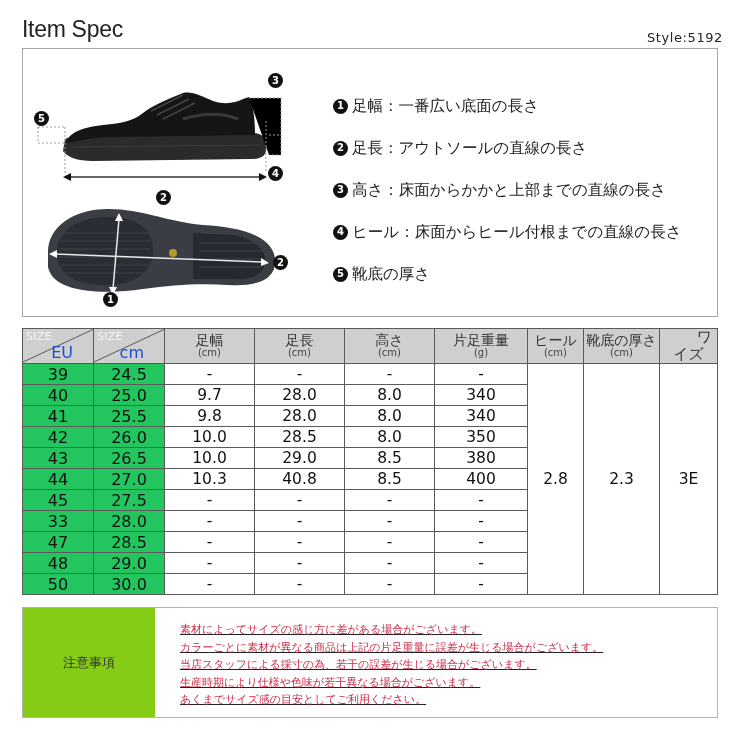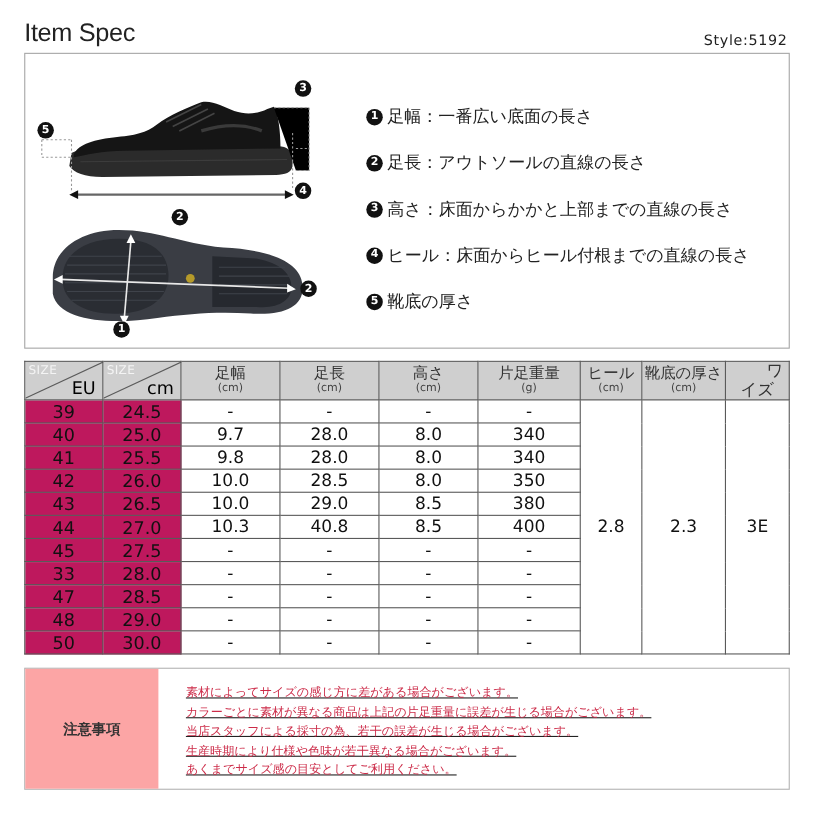--- a/index.html
+++ b/index.html
@@ -1,52 +1,52 @@
 <!DOCTYPE html>
 <html><head>
 <meta charset="utf-8">
 <style>
   * { box-sizing: border-box; margin: 0; padding: 0; }
   html, body { width: 740px; height: 740px; background: #ffffff; overflow: hidden; }
   body { position: relative; font-family: "DejaVu Sans", "Liberation Sans", sans-serif; color: #222; }
 
   .title { position: absolute; left: 22px; top: 16px; font-size: 23px; font-weight: normal; color: #222; letter-spacing: -0.3px; font-family: "Liberation Sans", sans-serif; }
-  .style-code { position: absolute; right: 24px; top: 30px; font-size: 13px; color: #222; letter-spacing: 0.6px; font-family: "DejaVu Sans", sans-serif; }
+  .style-code { position: absolute; right: 17px; top: 30px; font-size: 13px; color: #222; letter-spacing: 0.6px; font-family: "DejaVu Sans", sans-serif; }
 
   .spec-box { position: absolute; left: 22px; top: 48px; width: 696px; height: 269px; border: 1.5px solid #a6a6a6; background: #fff; }
 
   
   .shoe-side { position: absolute; left: 10px; top: 14px; width: 290px; height: 140px; }
   .shoe-sole { position: absolute; left: 10px; top: 148px; width: 290px; height: 115px; }
 
   .num { display: inline-flex; align-items: center; justify-content: center; width: 15px; height: 15px; border-radius: 50%; background: #111; color: #fff; font-size: 10px; font-weight: bold; font-family: "DejaVu Sans", sans-serif; line-height: 1; }
   .abs-num { position: absolute; }
 
   .legend { position: absolute; left: 310px; top: 36px; width: 390px; }
   .legend-item { display: flex; align-items: center; height: 42px; font-size: 15.5px; color: #222; white-space: nowrap; }
   .legend-item .num { margin-right: 4px; flex: 0 0 15px; }
 
   
   .size-table { position: absolute; left: 22px; top: 328px; border-collapse: collapse; table-layout: fixed; width: 695px; font-family: "DejaVu Sans", sans-serif; }
   .size-table th, .size-table td { border: 1px solid #5a5a5a; text-align: center; vertical-align: middle; padding: 0; }
   .size-table th { background: #cfcfcf; font-weight: normal; height: 34px; line-height: 1.05; }
   .size-table td { height: 21px; font-size: 15.5px; color: #111; }
-  .size-table td.size-col { background: #be185d; font-size: 16px; }
+  .size-table td.size-col { background: #22c55e; font-size: 16px; }
   .th-main { display: block; font-size: 14px; color: #333; }
   .th-unit { display: block; font-size: 10px; color: #444; }
   .th-single { font-size: 15px; color: #333; margin-left: 32px; }
   .diag { position: relative; height: 34px; text-align: right; }
   .diag svg { position: absolute; left: 0; top: 0; }
   .diag .diag-top { position: absolute; left: 3px; top: 2px; font-size: 11px; color: #f4f4f4; letter-spacing: 0.3px; }
-  .diag .diag-bottom { position: absolute; right: 6px; bottom: 1px; font-size: 16px; color: #000000; }
+  .diag .diag-bottom { position: absolute; right: 20px; bottom: 1px; font-size: 16px; color: #1d4ed8; }
   .merged { font-size: 15.5px; }
 
   
   .notes { position: absolute; left: 22px; top: 607px; width: 696px; height: 111px; border: 1px solid #b3b3b3; display: flex; }
-  .notes-label { width: 121px; background: #fca5a5; display: flex; align-items: center; justify-content: center; font-size: 13px; color: #333; font-weight: bold; }
+  .notes-label { width: 132px; background: #84cc16; display: flex; align-items: center; justify-content: center; font-size: 13px; color: #333; }
   .notes-body { flex: 1; padding: 13px 0 0 25px; text-decoration: underline; }
   .notes-line { font-size: 11px; color: #cc2b48; line-height: 17.5px; white-space: nowrap; }
 </style>
 </head>
 <body>
 
 <div class="title">Item Spec</div>
 <div class="style-code">Style:5192</div>
 
 <div class="spec-box">

